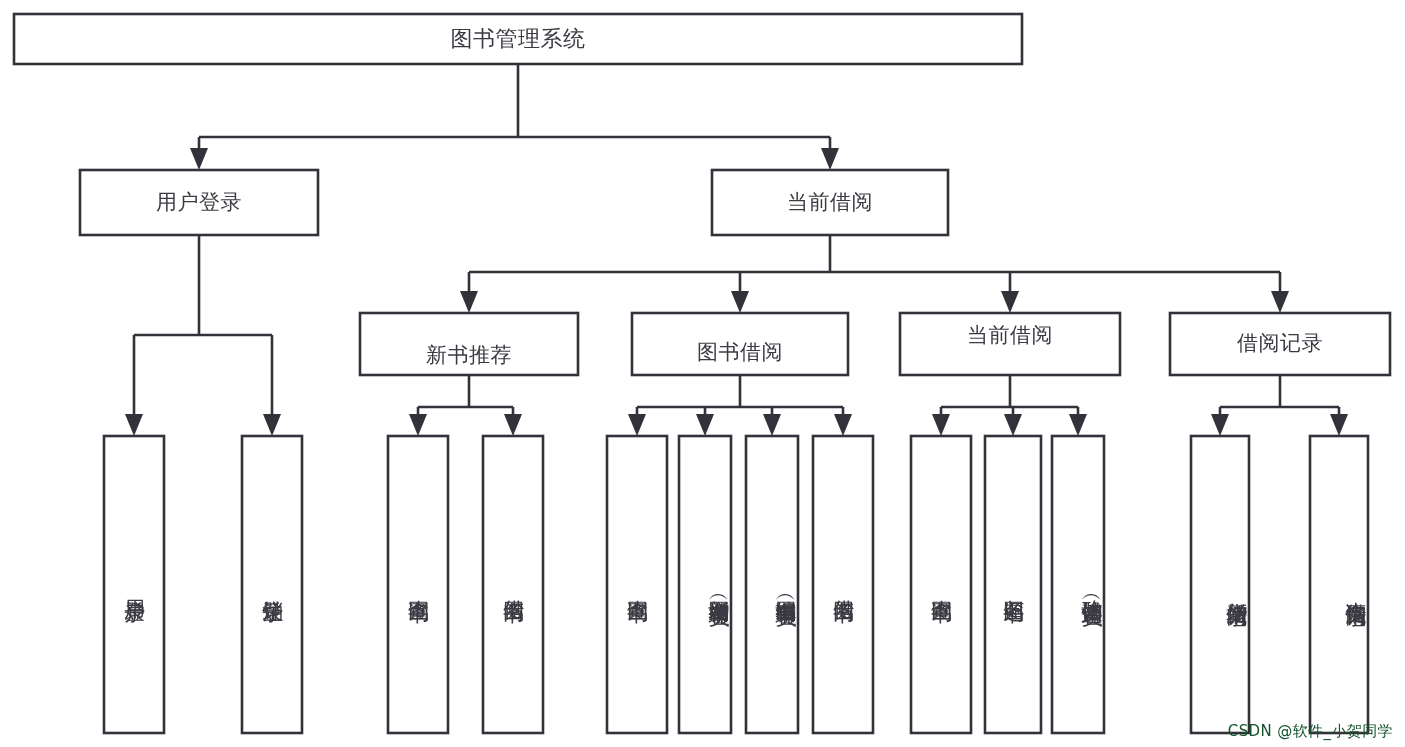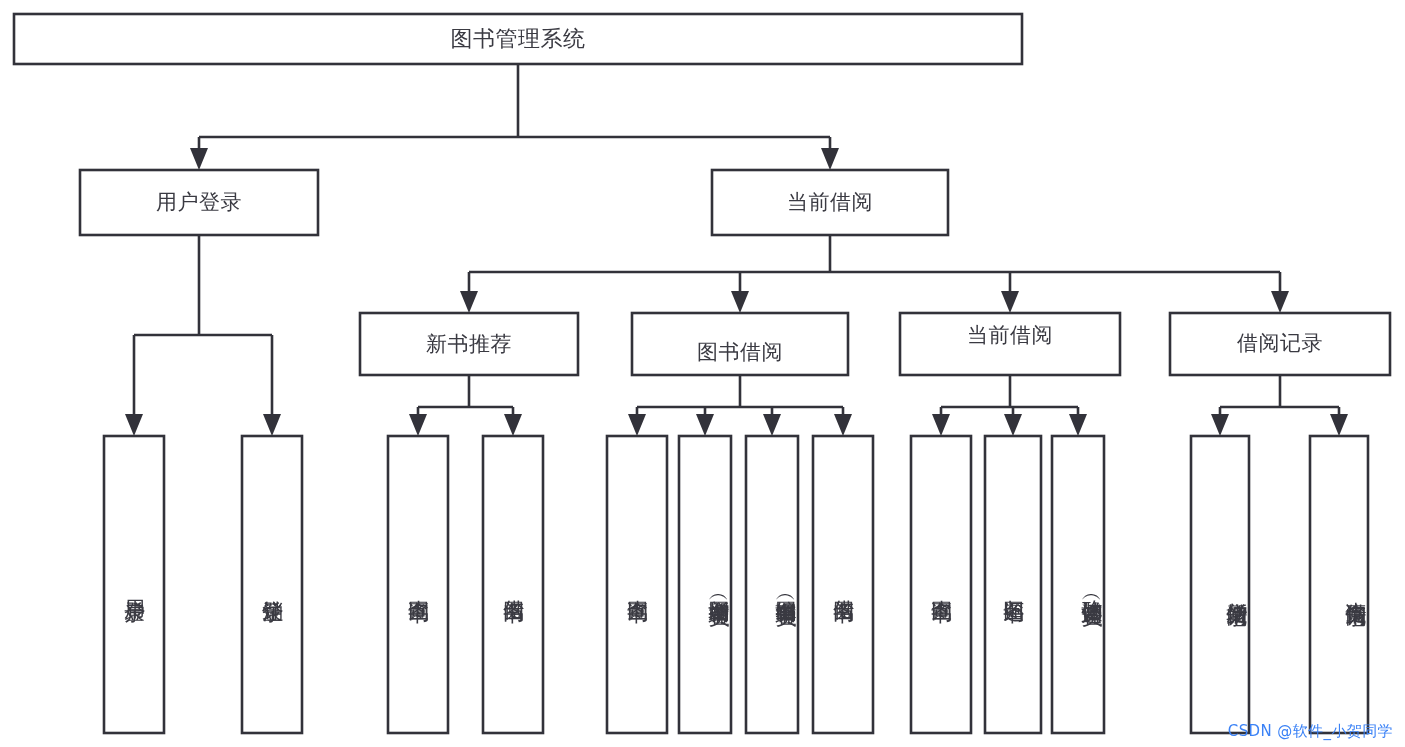--- a/index.html
+++ b/index.html
@@ -71,21 +71,21 @@
   }
   .v-label.short {
     align-items: center;
     padding-top: 0;
   }
   #watermark {
     position: absolute;
     right: 12px;
     bottom: 6px;
     font-size: 15px;
-    color: #3b82f6;
+    color: #14532d;
     letter-spacing: 0.4px;
     white-space: nowrap;
   }
 </style>
 </head>
 <body>
 
 <div id="diagram-root">
 
   <svg id="flow-svg" viewBox="0 0 1405 747" xmlns="http://www.w3.org/2000/svg">
@@ -162,21 +162,21 @@
         <path d="M 1211 414 L 1229 414 L 1220 436 Z" class="arrow-head"></path>
         <line x1="1339" y1="407" x2="1339" y2="414" class="conn"></line>
         <path d="M 1330 414 L 1348 414 L 1339 436 Z" class="arrow-head"></path>
       </g>
   </svg>
 
   <div id="label-layer">
       <div class="node-label title-label" style="left: 14px; top: 14px; width: 1008px; height: 50px;">图书管理系统</div>
       <div class="node-label h-label" style="left: 80px; top: 170px; width: 238px; height: 65px;">用户登录</div>
       <div class="node-label h-label" style="left: 712px; top: 170px; width: 236px; height: 65px;">当前借阅</div>
-      <div class="node-label h-label" style="left: 360px; top: 313px; width: 218px; height: 64px;">新书推荐</div>
+      <div class="node-label h-label" style="left: 360px; top: 324px; width: 218px; height: 64px;">新书推荐</div>
       <div class="node-label h-label" style="left: 632px; top: 313px; width: 216px; height: 79px;">图书借阅</div>
       <div class="node-label h-label" style="left: 900px; top: 313px; width: 220px; height: 46px;">当前借阅</div>
       <div class="node-label h-label" style="left: 1170px; top: 313px; width: 220px; height: 62px;">借阅记录</div>
       <div class="node-label v-label short" style="left: 104px; top: 436px; width: 60px; height: 297px;">用户登录</div>
       <div class="node-label v-label short" style="left: 242px; top: 436px; width: 60px; height: 297px;">注销登录</div>
       <div class="node-label v-label short" style="left: 388px; top: 436px; width: 60px; height: 297px;">查询图书</div>
       <div class="node-label v-label short" style="left: 483px; top: 436px; width: 60px; height: 297px;">借阅图书</div>
       <div class="node-label v-label short" style="left: 607px; top: 436px; width: 60px; height: 297px;">查询图书</div>
       <div class="node-label v-label" style="left: 679px; top: 436px; width: 52px; height: 297px;">新增图书（管理员）</div>
       <div class="node-label v-label" style="left: 746px; top: 436px; width: 52px; height: 297px;">编辑图书（管理员）</div>

